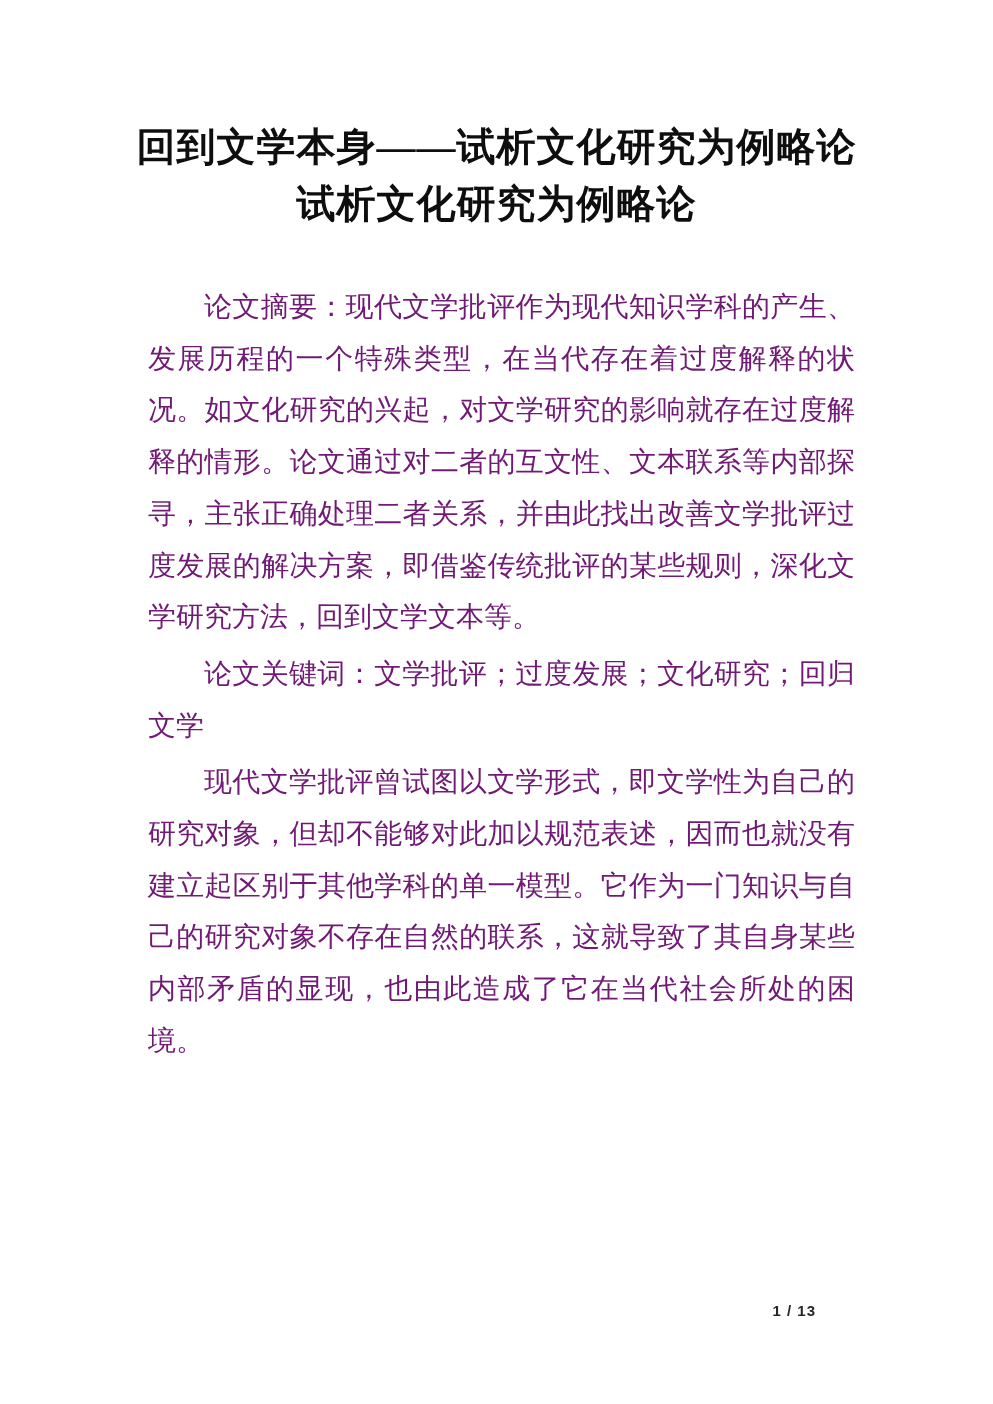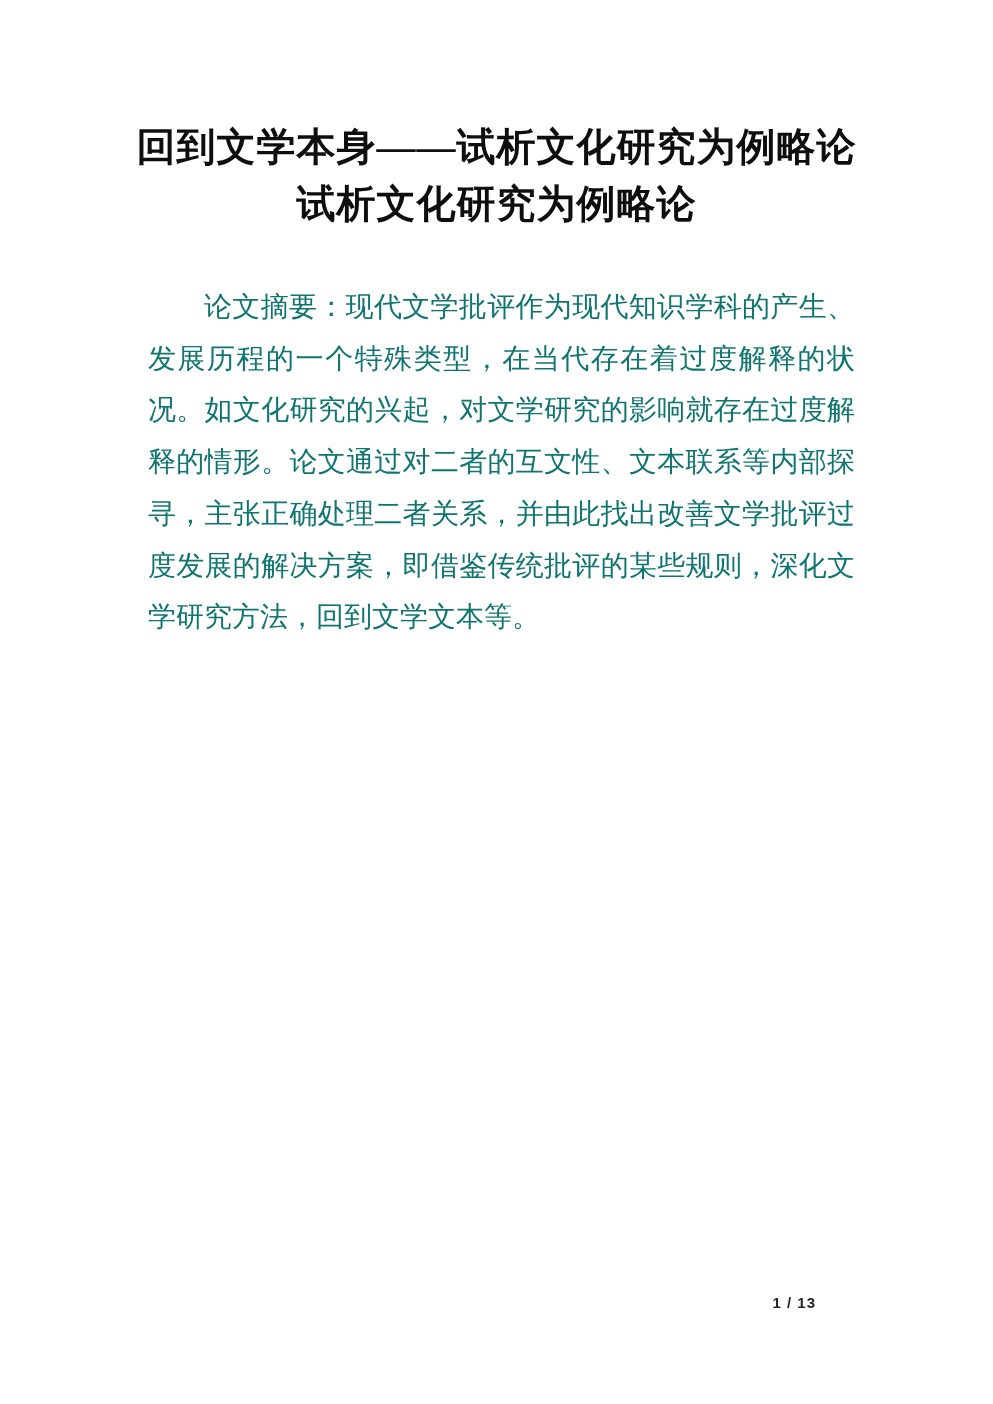--- a/index.html
+++ b/index.html
@@ -25,52 +25,54 @@
     line-height: 57px;
     font-weight: 700;
     color: #0e0e0e;
     letter-spacing: 1px;
   }
   .doc-title .title-line {
     display: block;
   }
   .doc-body {
     margin: 49px 138px 0 148px;
-    color: #0f766e;
+    color: #701a75;
     font-size: 28px;
     line-height: 51.7px;
     text-align: justify;
   }
   .doc-body p {
     margin: 0 0 0 0;
     text-indent: 2em;
   }
   .doc-body p + p {
     margin-top: 5px;
   }
   .page-footer {
     position: absolute;
     right: 177px;
-    bottom: 93px;
+    bottom: 85px;
     font-family: "Liberation Sans", "DejaVu Sans", sans-serif;
     font-size: 15px;
     font-weight: 700;
     color: #262626;
     letter-spacing: 1px;
   }
 </style>
 </head>
 <body>
 
 <div class="page">
 
   <h1 class="doc-title">
     <span class="title-line">回到文学本身——试析文化研究为例略论</span>
     <span class="title-line">试析文化研究为例略论</span>
   </h1>
 
   <div class="doc-body">
     <p>论文摘要：现代文学批评作为现代知识学科的产生、发展历程的一个特殊类型，在当代存在着过度解释的状况。如文化研究的兴起，对文学研究的影响就存在过度解释的情形。论文通过对二者的互文性、文本联系等内部探寻，主张正确处理二者关系，并由此找出改善文学批评过度发展的解决方案，即借鉴传统批评的某些规则，深化文学研究方法，回到文学文本等。</p>
+    <p>论文关键词：文学批评；过度发展；文化研究；回归文学</p>
+    <p>现代文学批评曾试图以文学形式，即文学性为自己的研究对象，但却不能够对此加以规范表述，因而也就没有建立起区别于其他学科的单一模型。它作为一门知识与自己的研究对象不存在自然的联系，这就导致了其自身某些内部矛盾的显现，也由此造成了它在当代社会所处的困境。</p>
   </div>
 
   <div class="page-footer">1 / 13</div>
 
 </div>
 
 </body></html>

